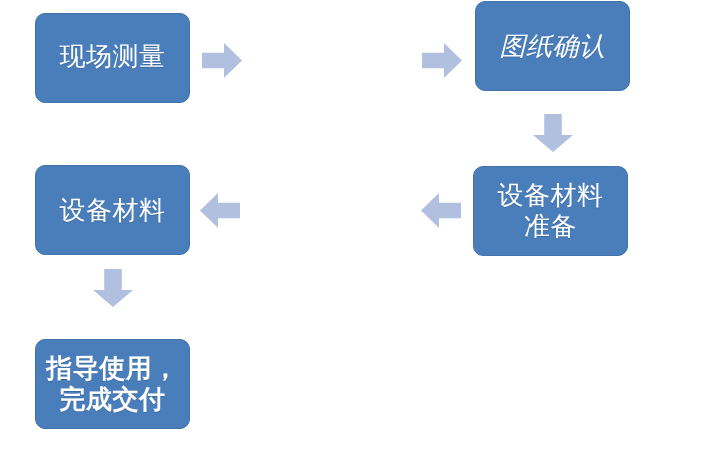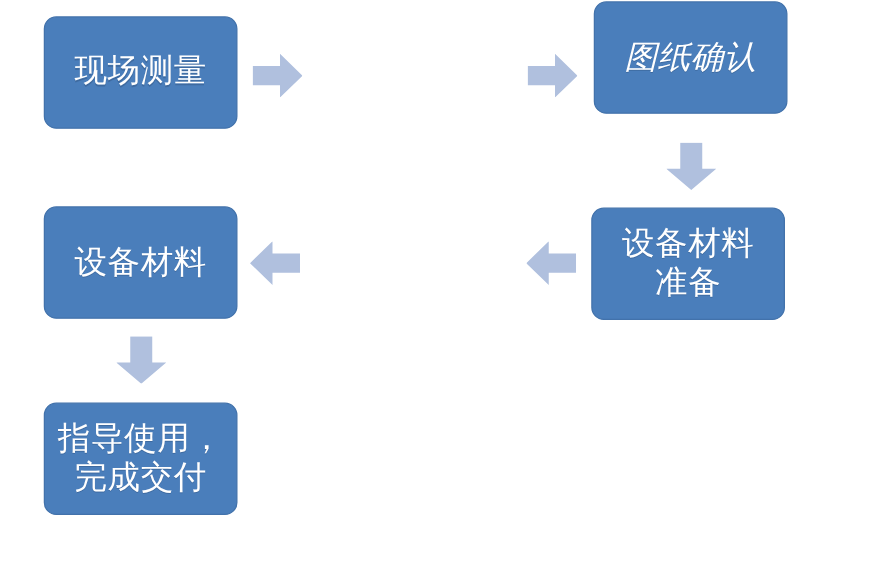--- a/index.html
+++ b/index.html
@@ -63,21 +63,21 @@
 
 
   <div class="node" style="left:475px; top:1px;font-style:italic;">图纸确认</div>
 
   <div class="node" style="left:473px; top:166px;">设备材料
 准备</div>
 
 
   <div class="node" style="left:35px; top:165px;">设备材料</div>
 
-  <div class="node" style="left:35px; top:322px;">指导使用，
+  <div class="node" style="left:35px; top:339px;font-weight:bold;">指导使用，
 完成交付</div>
 
   <div class="arrow right" style="left:202px; top:43px; width:40px; height:35px;"></div>
 
   <div class="arrow right" style="left:422px; top:43px; width:40px; height:35px;"></div>
 
   <div class="arrow down" style="left:533px; top:114px; width:40px; height:38px;"></div>
 
   <div class="arrow left" style="left:421px; top:193px; width:40px; height:35px;"></div>
 

